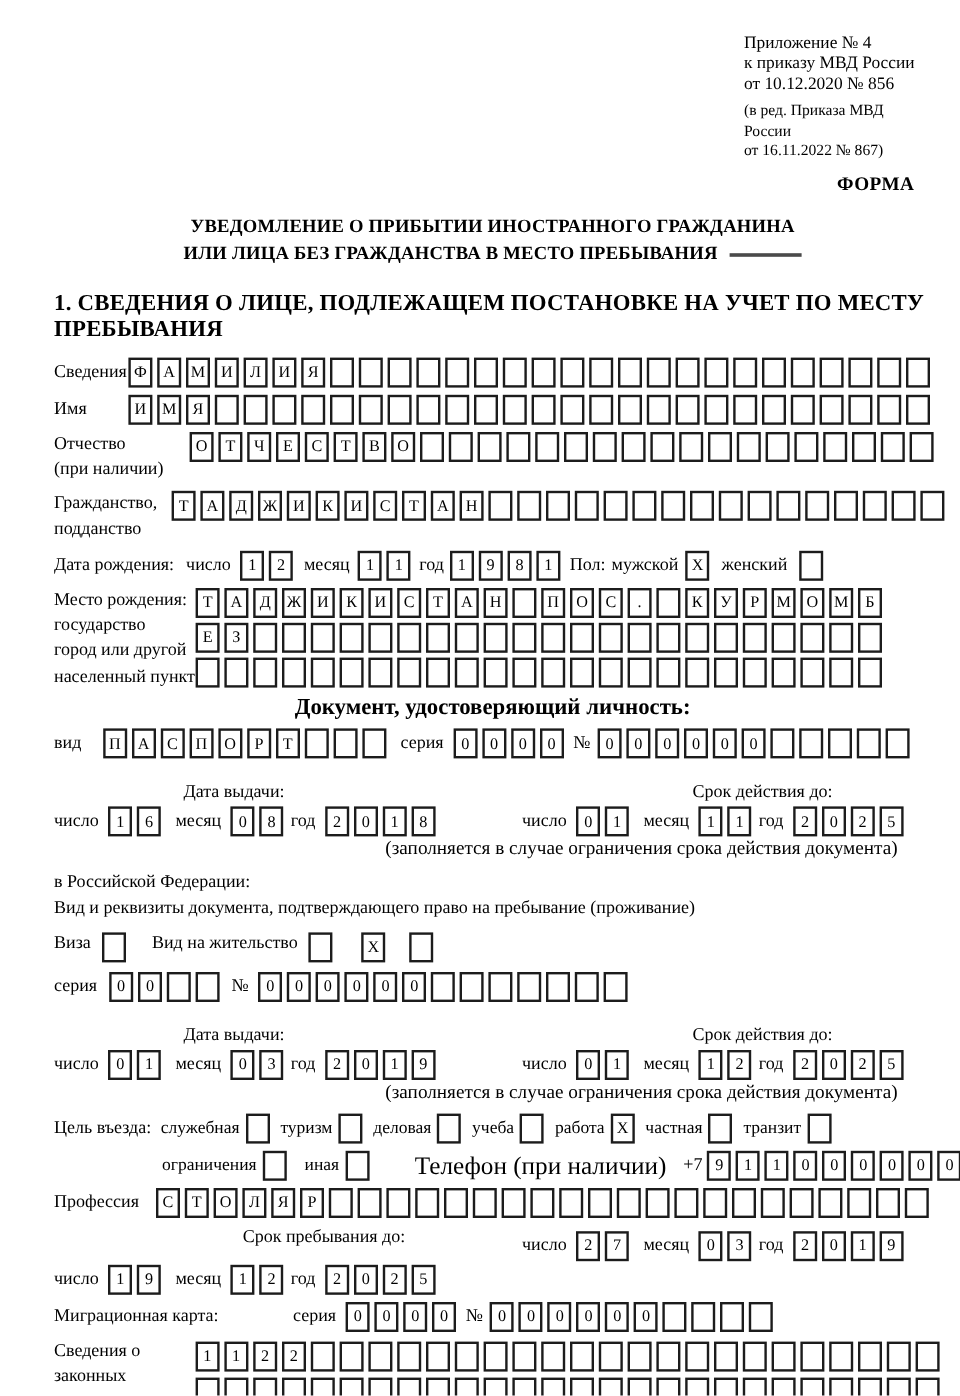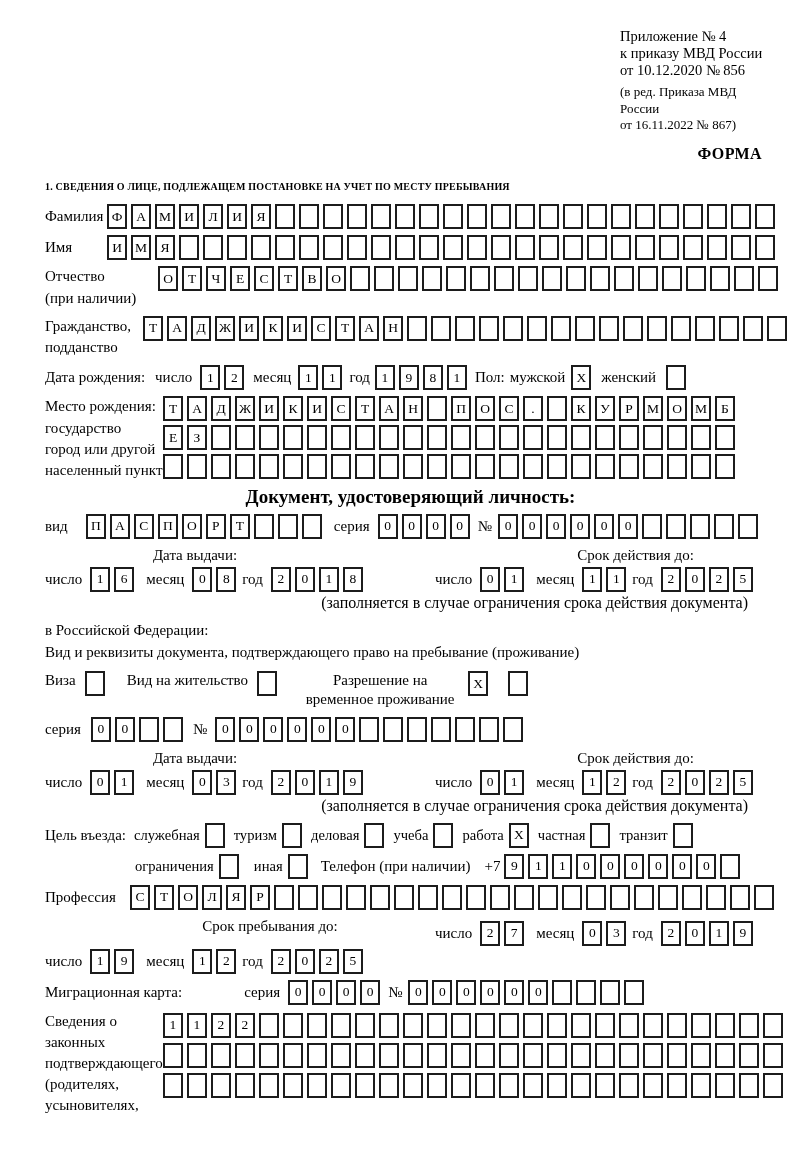--- a/index.html
+++ b/index.html
@@ -13,21 +13,21 @@
   .page { padding:28px 24px 0 45px; width:800px; height:816px; }
 
   
   .appendix { margin-left:575px; line-height:1.18; font-size:14.5px; }
   .appendix .amend { margin-top:5px; font-size:13px; line-height:1.25; }
   .form-word { text-align:right; padding-right:14px; font-weight:bold; font-size:16px; margin-top:12px; letter-spacing:.4px; }
 
   
   .title { text-align:center; font-weight:bold; font-size:15.5px; margin-top:14px; line-height:1.5; letter-spacing:.2px; }
   .title-underline { display:inline-block; width:60px; border-bottom:3px solid #4a4a4a; margin-left:10px; transform:translateY(-2px); }
-  .sec-heading { font-weight:bold; font-size:10px; margin-top:18px; letter-spacing:.2px; }
+  .sec-heading { font-weight:bold; font-size:19px; margin-top:18px; letter-spacing:.2px; }
 
   
   .frow { display:flex; align-items:center; margin-top:6px; }
   .frow.top { align-items:flex-start; }
   .flabel { flex:0 0 auto; }
   .cells { display:flex; gap:4px; flex:0 0 auto; }
   .cell {
     flex:0 0 20px; width:20px; height:25px;
     border:2px solid #1c1c1c;
     display:inline-flex; align-items:center; justify-content:center;
@@ -39,21 +39,21 @@
   .w-surname { flex-basis:62px; }
   .w-patr    { flex-basis:113px; line-height:1.45; }
   .w-citiz   { flex-basis:98px;  line-height:1.45; }
   .w-bplace  { flex-basis:118px; line-height:1.43; }
   .w-prof    { flex-basis:85px; }
   .w-lr      { flex-basis:102px; line-height:1.4; }
 
   .doc-heading { text-align:center; font-weight:bold; font-size:19px; margin-top:4px; }
 
   
-  .dategrid { display:grid; grid-template-columns:390px auto; margin-top:8px; }
+  .dategrid { display:grid; grid-template-columns:390px auto; margin-top:20px; }
   .dhead { font-size:15px; text-align:center; }
   .dhead.h1 { padding-right:90px; }
   .dhead.h2 { padding-left:60px; }
   .dgroup { display:flex; align-items:center; gap:6px; margin-top:3px; }
   .dgroup .dlbl { margin-right:2px; }
   .note-right { text-align:right; font-size:16px; margin-top:2px; padding-right:28px; }
 
   
   .res-text { margin-top:8px; line-height:1.45; }
   .res-opts { display:flex; align-items:flex-start; margin-top:8px; }
@@ -75,25 +75,31 @@
     <div>Приложение № 4</div>
     <div>к приказу МВД России</div>
     <div>от 10.12.2020 № 856</div>
     <div class="amend">
       <div>(в ред. Приказа МВД России</div>
       <div>от 16.11.2022 № 867)</div>
     </div>
   </div>
   <div class="form-word">ФОРМА</div>
 
+  <div class="title">
+    <div>УВЕДОМЛЕНИЕ О ПРИБЫТИИ ИНОСТРАННОГО ГРАЖДАНИНА</div>
+    <div>
+      <span>ИЛИ ЛИЦА БЕЗ ГРАЖДАНСТВА В МЕСТО ПРЕБЫВАНИЯ</span><span class="title-underline"></span>
+    </div>
+  </div>
 
   <div class="sec-heading">1. СВЕДЕНИЯ О ЛИЦЕ, ПОДЛЕЖАЩЕМ ПОСТАНОВКЕ НА УЧЕТ ПО МЕСТУ ПРЕБЫВАНИЯ</div>
 
   <div class="frow" style="margin-top:12px;">
-    <span class="flabel w-surname">Фамилия</span>
+    <span class="flabel w-surname">Сведения</span>
     <div class="cells">
         <span class="cell">Ф</span>
         <span class="cell">А</span>
         <span class="cell">М</span>
         <span class="cell">И</span>
         <span class="cell">Л</span>
         <span class="cell">И</span>
         <span class="cell">Я</span>
         <span class="cell"></span>
         <span class="cell"></span>
@@ -438,21 +444,20 @@
           <span class="cell"></span>
         </div>
     </div>
     <div class="res-opt" style="margin-left:22px;">
       <span class="olbl">Вид на жительство</span>
       <div class="cells">
           <span class="cell"></span>
         </div>
     </div>
     <div class="res-opt" style="margin-left:24px;">
-      <span class="olbl ctr" style="width:158px;">Разрешение на временное проживание</span>
       <div class="cells">
           <span class="cell">X</span>
         </div>
     </div>
     <div class="res-opt" style="margin-left:20px;">
       <div class="cells">
           <span class="cell"></span>
         </div>
     </div>
   </div>
@@ -579,21 +584,21 @@
       <div class="cells">
           <span class="cell"></span>
         </div>
     </div>
     <div class="opt" style="margin-left:6px;">
       <span>иная</span>
       <div class="cells">
           <span class="cell"></span>
         </div>
     </div>
-    <span class="flabel" style="margin-left:4px; font-size:15px;">Телефон (при наличии)</span>
+    <span class="flabel" style="margin-left:29px; font-size:21px;">Телефон (при наличии)</span>
     <span class="flabel" style="margin-left:14px; font-size:15px;">+7</span>
     <div class="cells phone-cells">
         <span class="cell">9</span>
         <span class="cell">1</span>
         <span class="cell">1</span>
         <span class="cell">0</span>
         <span class="cell">0</span>
         <span class="cell">0</span>
         <span class="cell">0</span>
         <span class="cell">0</span>

